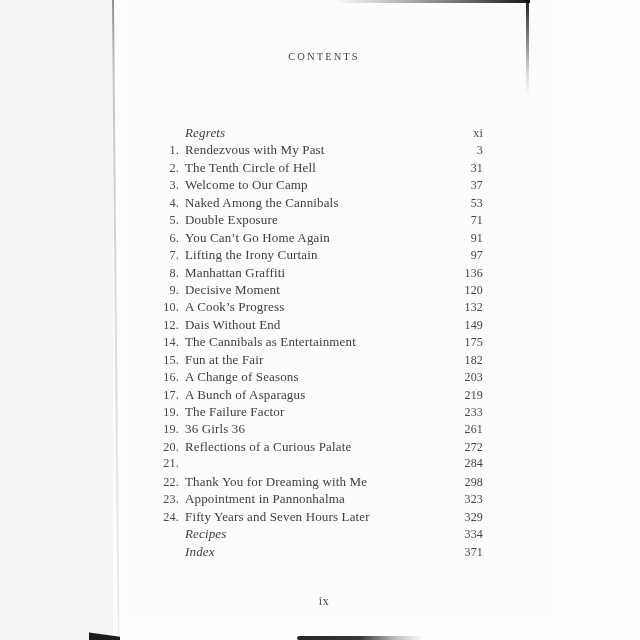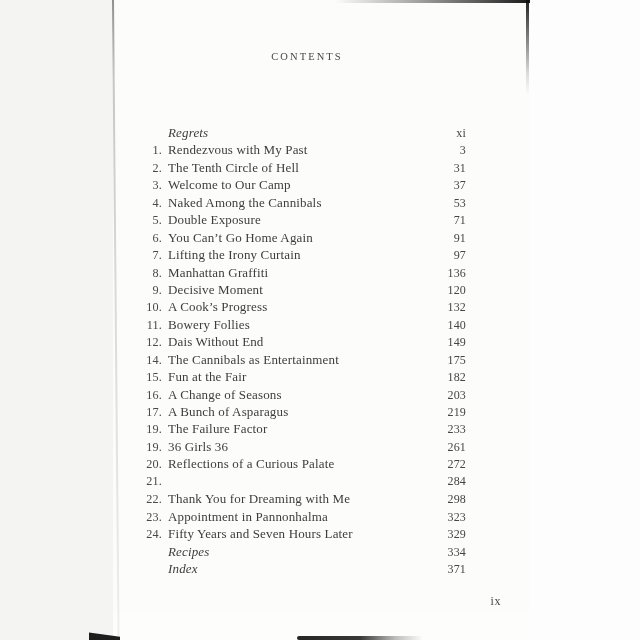--- a/index.html
+++ b/index.html
@@ -19,21 +19,21 @@
   }
   .bg-left {
     position: absolute; left: 0; top: 0; width: 113px; height: 640px;
     background: #f4f4f3;
   }
   .bg-right {
     position: absolute; left: 530px; top: 0; width: 110px; height: 640px;
     background: #fdfdfd;
   }
   .page {
-    position: absolute; left: 113px; top: 0; width: 417px; height: 612px;
+    position: absolute; left: 130px; top: 0; width: 417px; height: 612px;
     background: var(--paper, #fcfcfb);
   }
   
   .edge-left {
     position: absolute; left: 112px; top: 0; width: 2px; height: 640px;
     background: linear-gradient(#8f8f8f, #c6c6c5 12%, #d9d9d8 45%, #e8e8e7 85%, #efefee);
     transform: rotate(-0.5deg);
     transform-origin: top center;
   }
   .edge-top {
@@ -86,21 +86,21 @@
     white-space: nowrap;
   }
   .title.italic { font-style: italic; }
   .pgnum {
     margin-left: auto;
     font-size: 12px;
     color: #454544;
   }
   .folio {
     position: absolute; left: 0; top: 594px; width: 388px;
-    text-align: right;
+    text-align: center;
     font-size: 12px;
     letter-spacing: 0.6px;
     color: #4a4a49;
   }
 </style>
 </head>
 <body>
 
 <div class="scene">
   <div class="bg-left"></div>
@@ -168,25 +168,20 @@
     <span class="title">Decisive Moment</span>
     <span class="pgnum">120</span>
   </div>
 
   <div class="row">
     <span class="num">10.</span>
     <span class="title">A Cook’s Progress</span>
     <span class="pgnum">132</span>
   </div>
 
-  <div class="row">
-    <span class="num">11.</span>
-    <span class="title">Bowery Follies</span>
-    <span class="pgnum">140</span>
-  </div>
 
   <div class="row">
     <span class="num">12.</span>
     <span class="title">Dais Without End</span>
     <span class="pgnum">149</span>
   </div>
 
 
   <div class="row">
     <span class="num">14.</span>

